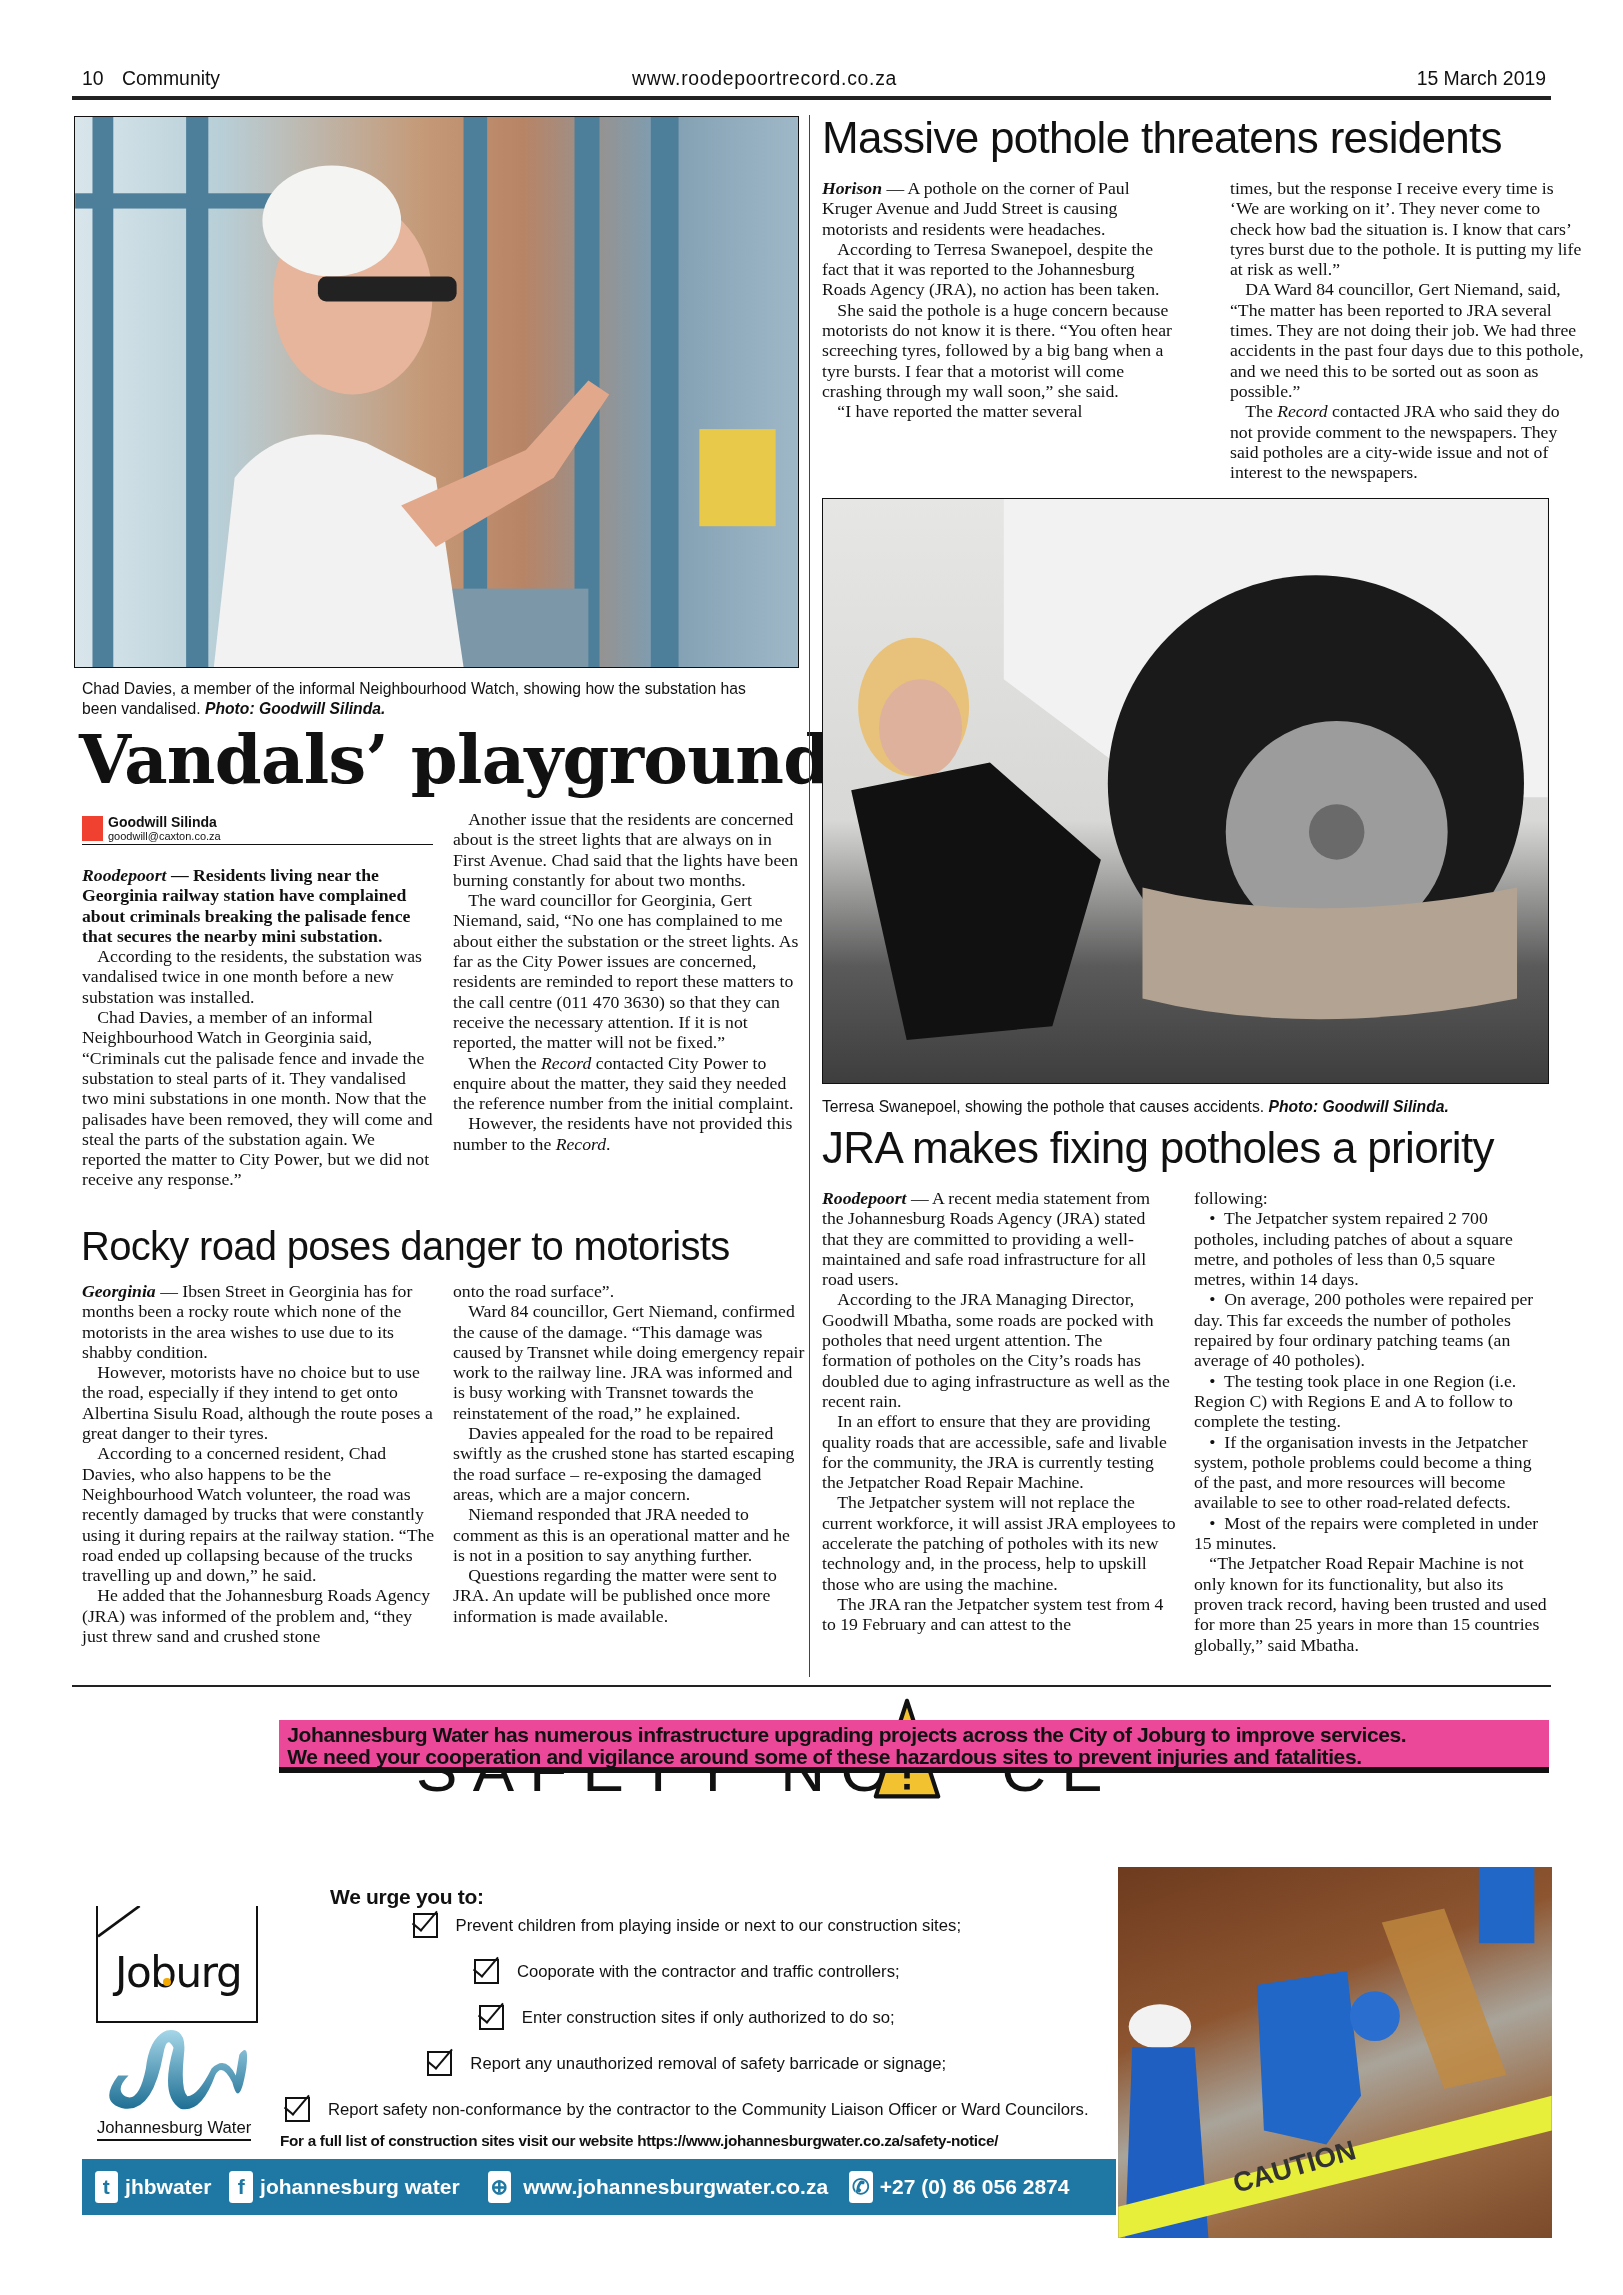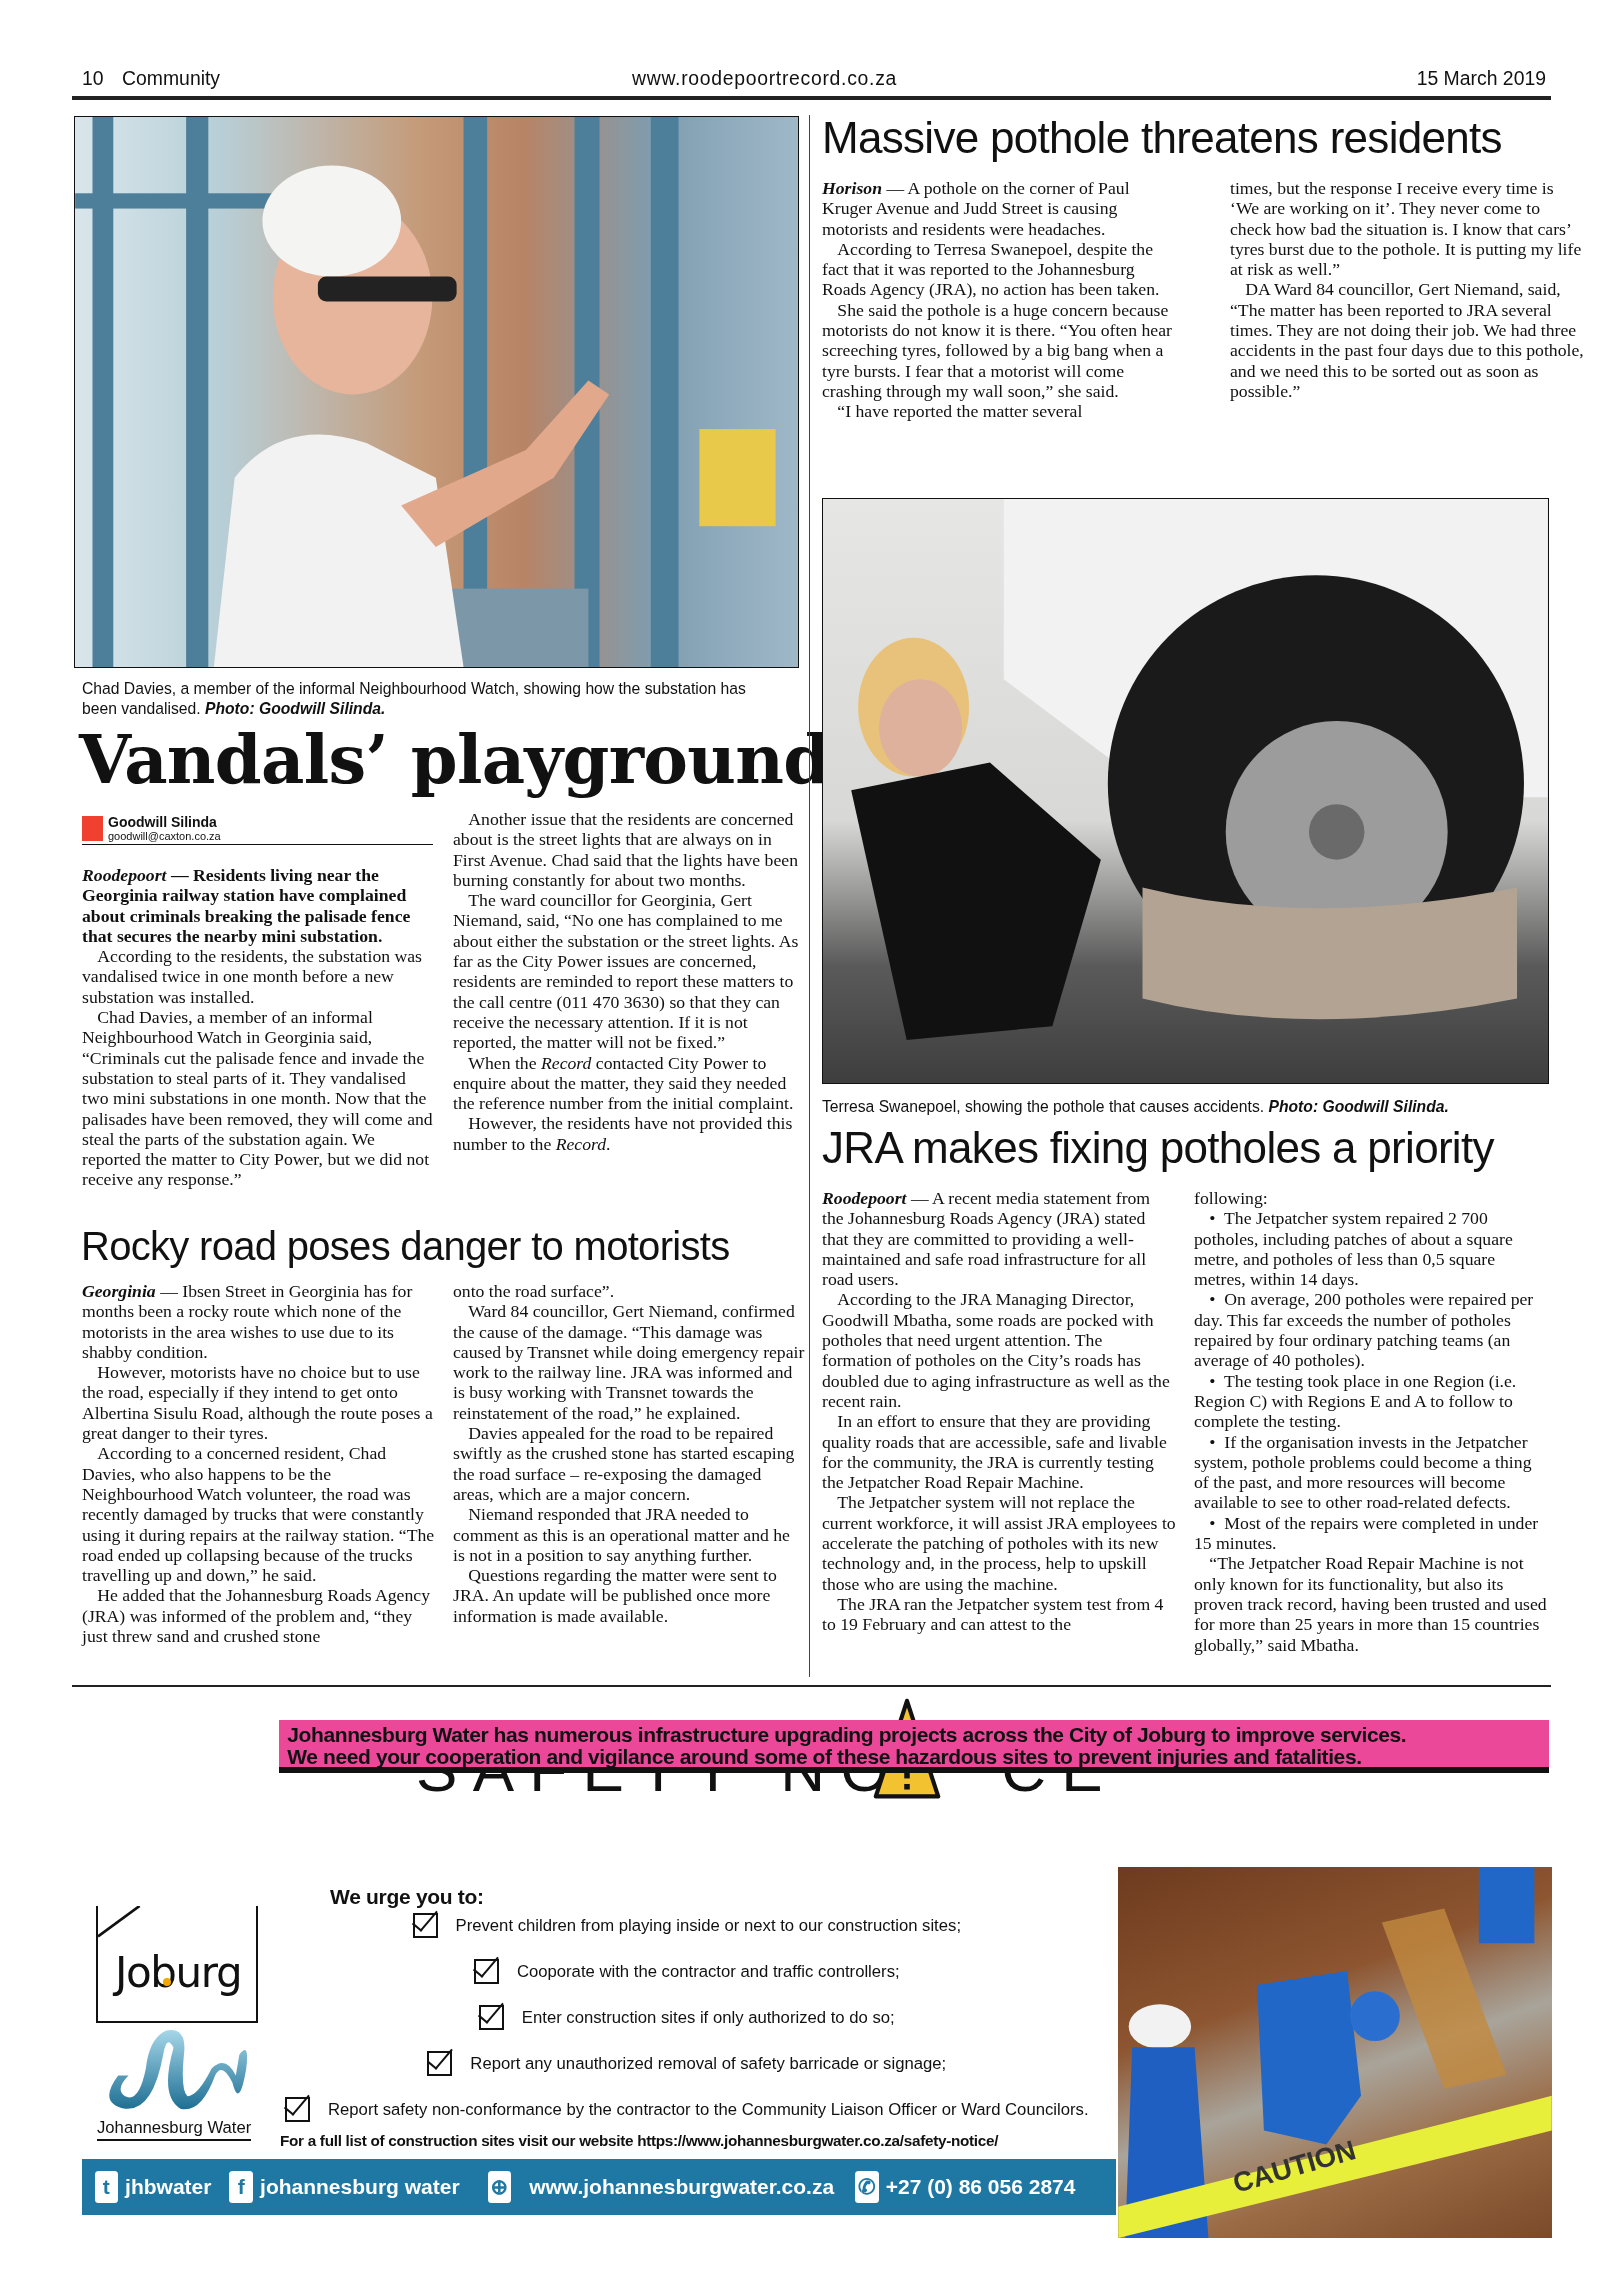--- a/index.html
+++ b/index.html
@@ -93,20 +93,21 @@
 <div class="abs sans-head" style="left:822px;top:110px;font-size:44px;line-height:56px;">Massive pothole threatens residents</div>
 <div class="abs body-text" style="left:822px;top:178px;width:354px;">
   <p class="first"><b><i>Horison</i></b><span> — A pothole on the corner of Paul Kruger Avenue and Judd Street is causing motorists and residents were headaches.</span></p>
   <p>According to Terresa Swanepoel, despite the fact that it was reported to the Johannesburg Roads Agency (JRA), no action has been taken.</p>
   <p>She said the pothole is a huge concern because motorists do not know it is there. “You often hear screeching tyres, followed by a big bang when a tyre bursts. I fear that a motorist will come crashing through my wall soon,” she said.</p>
   <p>“I have reported the matter several</p>
 </div>
 <div class="abs body-text" style="left:1194px;top:178px;width:354px;margin-left:36px;">
   <p class="first">times, but the response I receive every time is ‘We are working on it’. They never come to check how bad the situation is. I know that cars’ tyres burst due to the pothole. It is putting my life at risk as well.”</p>
   <p>DA Ward 84 councillor, Gert Niemand, said, “The matter has been reported to JRA several times. They are not doing their job. We had three accidents in the past four days due to this pothole, and we need this to be sorted out as soon as possible.”</p>
+  <p><span>The </span><i>Record</i><span> contacted JRA who said they do not provide comment to the newspapers. They said potholes are a city-wide issue and not of interest to the newspapers.</span></p>
 </div>
 
 <div class="abs photo" style="left:822px;top:498px;width:725px;height:584px;background:linear-gradient(180deg,#e6e6e4 0%,#d8d8d6 55%,#5a5a5a 80%,#3e3e3e 100%);">
   <svg width="725" height="584" viewBox="0 0 1044 842">
     <path d="M260 0 L1044 0 L1044 430 L980 430 Q900 120 700 140 Q480 160 420 380 L260 260 Z" fill="#f2f2f2"></path>
     <circle cx="710" cy="410" r="300" fill="#1a1a1a"></circle>
     <circle cx="740" cy="480" r="160" fill="#9c9c9c"></circle>
     <circle cx="740" cy="480" r="40" fill="#6a6a6a"></circle>
     <path d="M460 560 Q700 620 1000 560 L1000 720 Q700 780 460 720 Z" fill="#b3a393"></path>
     <ellipse cx="130" cy="300" rx="80" ry="100" fill="#e8c27a"></ellipse>
@@ -210,17 +211,17 @@
     <text x="170" y="470" font-family="Liberation Sans, sans-serif" font-weight="700" font-size="40" fill="#333" transform="rotate(-16 170 470)">CAUTION</text>
   </svg>
 </div>
 
 <div class="abs footer-bar" style="left:82px;top:2159px;width:1034px;height:56px;padding:0 12.5px;box-sizing:border-box;gap:0;">
   <span class="ficon">t</span>
   <span style="margin-right:18px;">jhbwater</span>
   <span class="ficon">f</span>
   <span style="margin-right:28px;">johannesburg water</span>
   <span class="ficon">⊕</span>
-  <span style="margin-left:11px;margin-right:21px;">www.johannesburgwater.co.za</span>
+  <span style="margin-left:5px;margin-right:21px;">www.johannesburgwater.co.za</span>
   <span class="ficon">✆</span>
   <span>+27 (0) 86 056 2874</span>
 </div>
 
 
 </body></html>

